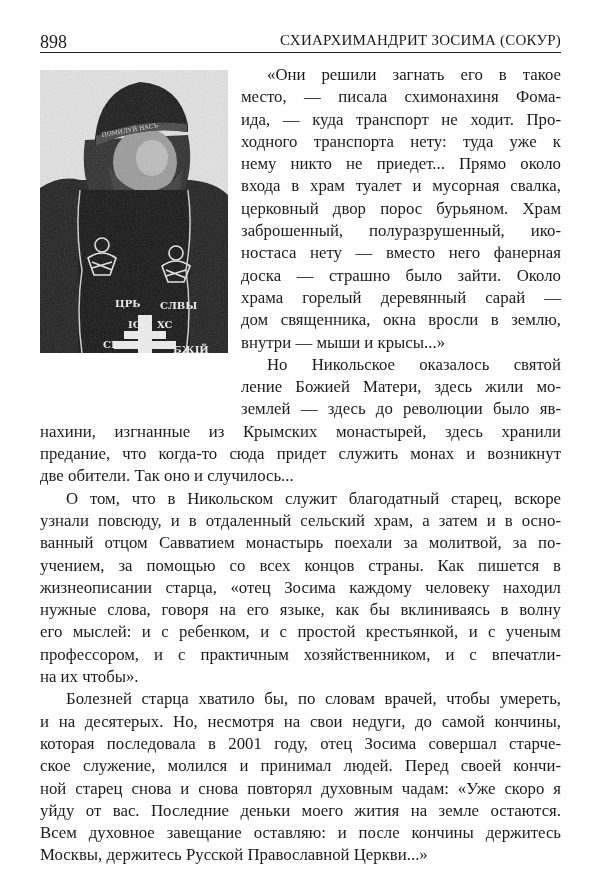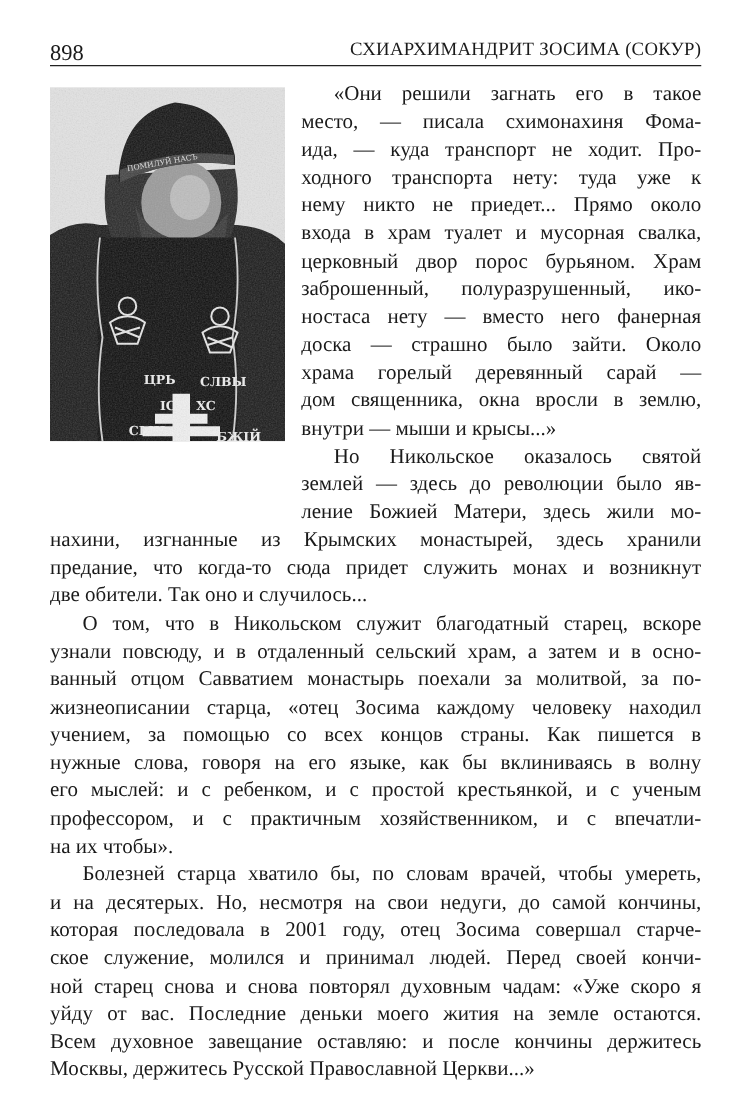--- a/index.html
+++ b/index.html
@@ -98,33 +98,33 @@
     <span class="line">заброшенный, полуразрушенный, ико-</span>
     <span class="line">ностаса нету — вместо него фанерная</span>
     <span class="line">доска — страшно было зайти. Около</span>
     <span class="line">храма горелый деревянный сарай —</span>
     <span class="line">дом священника, окна вросли в землю,</span>
     <span class="line last">внутри — мыши и крысы...»</span>
   </div>
   <div>
     <div class="wrap-col">
       <span class="line indent">Но Никольское оказалось святой</span>
+      <span class="line">ление Божией Матери, здесь жили мо-</span>
       <span class="line">землей — здесь до революции было яв-</span>
-      <span class="line">ление Божией Матери, здесь жили мо-</span>
     </div>
     <span class="line">нахини, изгнанные из Крымских монастырей, здесь хранили</span>
     <span class="line">предание, что когда-то сюда придет служить монах и возникнут</span>
     <span class="line last">две обители. Так оно и случилось...</span>
   </div>
   <div>
     <span class="line indent">О том, что в Никольском служит благодатный старец, вскоре</span>
     <span class="line">узнали повсюду, и в отдаленный сельский храм, а затем и в осно-</span>
     <span class="line">ванный отцом Савватием монастырь поехали за молитвой, за по-</span>
+    <span class="line">учением, за помощью со всех концов страны. Как пишется в</span>
     <span class="line">жизнеописании старца, «отец Зосима каждому человеку находил</span>
-    <span class="line">учением, за помощью со всех концов страны. Как пишется в</span>
     <span class="line">нужные слова, говоря на его языке, как бы вклиниваясь в волну</span>
     <span class="line">его мыслей: и с ребенком, и с простой крестьянкой, и с ученым</span>
     <span class="line">профессором, и с практичным хозяйственником, и с впечатли-</span>
     <span class="line last">на их чтобы».</span>
   </div>
   <div>
     <span class="line indent">Болезней старца хватило бы, по словам врачей, чтобы умереть,</span>
     <span class="line">и на десятерых. Но, несмотря на свои недуги, до самой кончины,</span>
     <span class="line">которая последовала в 2001 году, отец Зосима совершал старче-</span>
     <span class="line">ское служение, молился и принимал людей. Перед своей кончи-</span>

